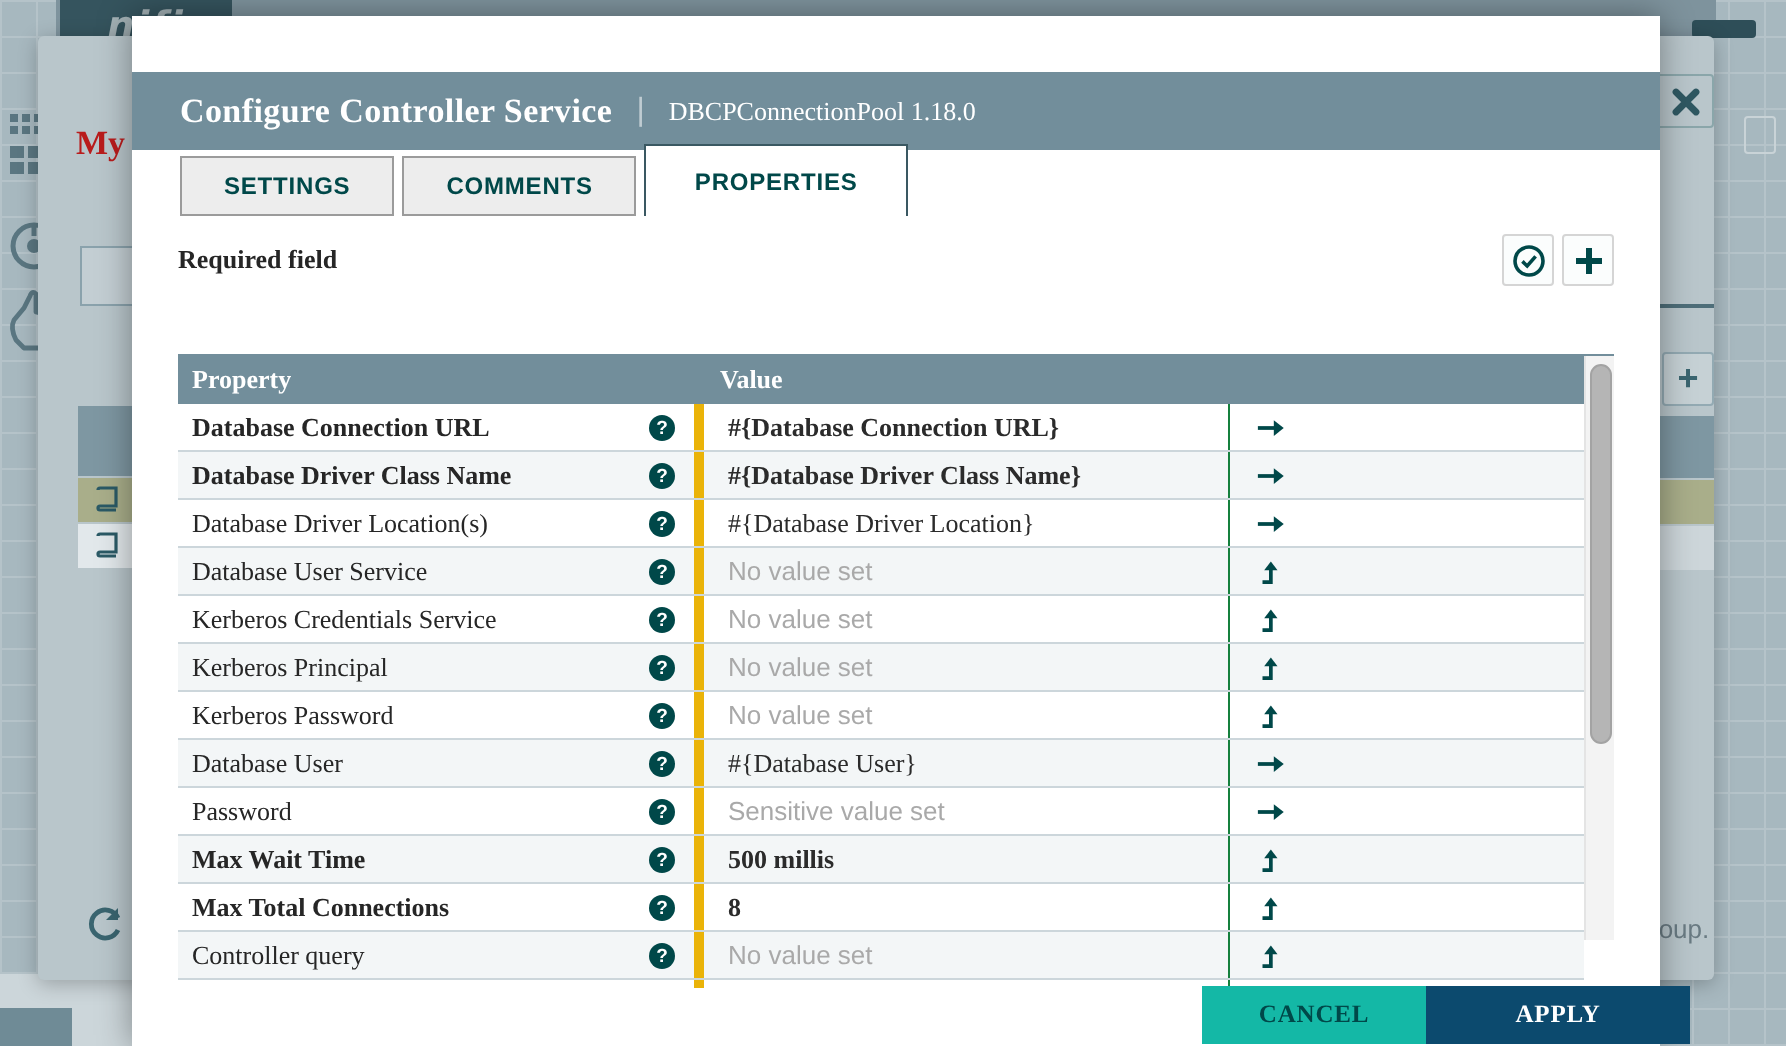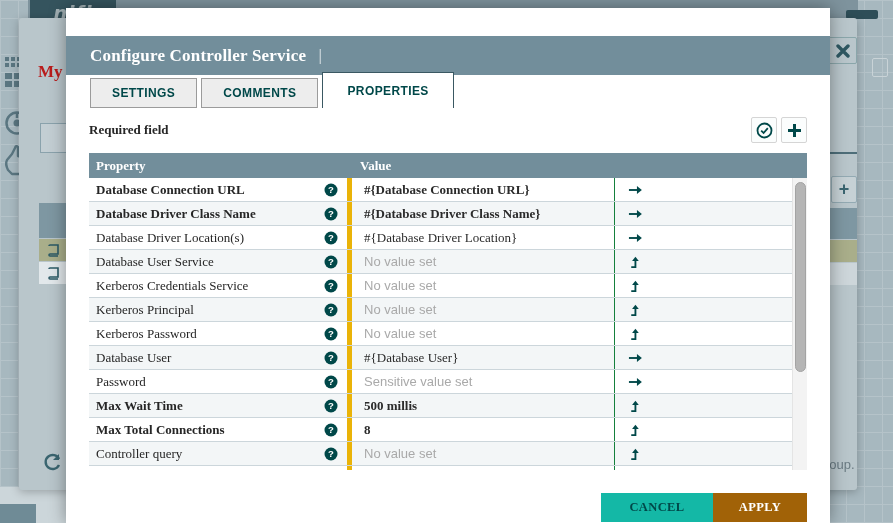--- a/index.html
+++ b/index.html
@@ -61,21 +61,21 @@
 
   
   #required-row { left:23px; top:109px; width:718px; height:26px; display:flex; align-items:center; }
   #required-label { font:bold 13px "Liberation Serif", serif; color:#262626; }
   #prop-toolbar { margin-left:auto; display:flex; gap:4px; }
   .icon-btn { width:26px; height:26px; border:1px solid #d5d5d5; background:#fbfdfd; border-radius:2px;
     display:flex; align-items:center; justify-content:center; }
 
   
   #ptable { left:23px; top:145px; width:718px; }
-  #thead { height:25px; background:#728E9B; color:#fff; display:flex; font:bold 13px "Liberation Serif", serif; line-height:25px; }
+  #thead { height:25px; background:#728E9B; color:#fff; display:flex; font:bold 13px "Liberation Serif", serif; line-height:25px;margin-top:24px; }
   #th-prop { width:263px; padding-left:7px; }
   #th-val  { padding-left:8px; }
   #tbody { position:relative; width:703px; height:292px; overflow:hidden; background:#fff; }
   .trow { display:flex; height:24px; border-bottom:1px solid #ccd6db; align-items:stretch; background:#fff; }
   .trow:nth-child(even) { background:#f3f6f7; }
   .c-prop { width:263px; display:flex; justify-content:space-between; align-items:center;
     padding:0 9px 0 7px; border-right:5px solid #eab308; }
   .c-val { width:263px; padding-left:12px; border-right:1px solid #15803d; display:flex; align-items:center; }
   .c-act { flex:1; padding-left:13px; display:flex; align-items:center; }
   .pname { font:13px "Liberation Serif", serif; color:#262626; white-space:nowrap; }
@@ -86,21 +86,21 @@
   .help-wrap, .act-wrap { display:flex; align-items:center; }
   
   #scrollbar-track { left:703px; top:25px; width:15px; height:292px; background:#f3f3f3; border-left:1px solid #e4e4e4; }
   #scrollbar-thumb { position:absolute; left:2px; top:4px; width:11px; height:190px; background:#b5b5b5;
     border:1px solid #a3a3a3; border-radius:6px; }
 
   
   .footer-btn { top:485px; height:29px; font:bold 12.5px "Liberation Serif", serif; letter-spacing:.4px;
     display:flex; align-items:center; justify-content:center; cursor:default; }
   #cancel-button { left:535px; width:112px; background:#14b8a6; color:#004849; }
-  #apply-button { left:647px; width:94px; background:#a16207; color:#fff; }
+  #apply-button { left:647px; width:132px; background:#0c4a6e; color:#fff; }
 </style>
 </head>
 <body>
 
 <div id="stage">
 
   <div id="canvas-grid" class="abs"></div>
   <div id="app-strip" class="abs"></div>
   <div id="nifi-logo" class="abs">nifi</div>
   <div id="top-right-chip" class="abs"></div>
@@ -171,20 +171,21 @@
     <div id="under-table-header-right" class="abs"></div>
     <div id="under-row-olive" class="abs"></div>
     <div id="under-row-light" class="abs"></div>
     <div id="under-hint" class="abs">roup.</div>
   </div>
 
   <div id="modal" class="abs">
     <div id="modal-header" class="abs">
       <span id="modal-title">Configure Controller Service</span>
       <span id="modal-title-divider">|</span>
+      <span id="modal-subtitle">DBCPConnectionPool 1.18.0</span>
     </div>
 
     <div id="tabs" class="abs">
       <div class="tab">SETTINGS</div>
       <div class="tab">COMMENTS</div>
       <div class="tab active">PROPERTIES</div>
     </div>
 
     <div id="required-row" class="abs">
       <span id="required-label">Required field</span>

